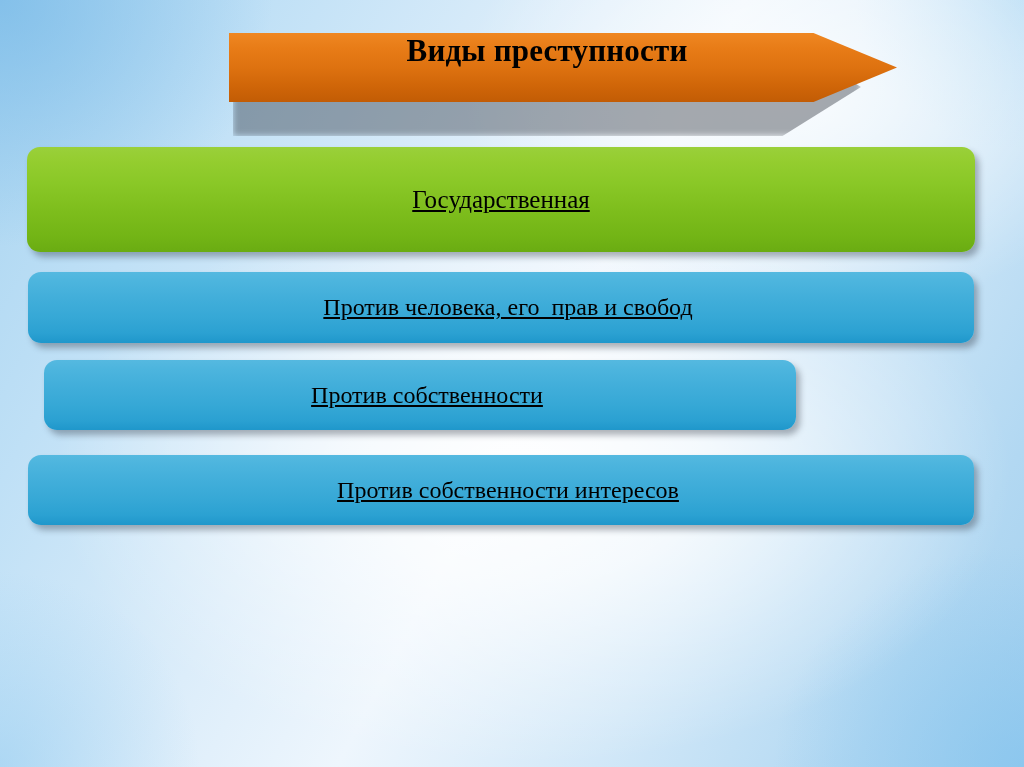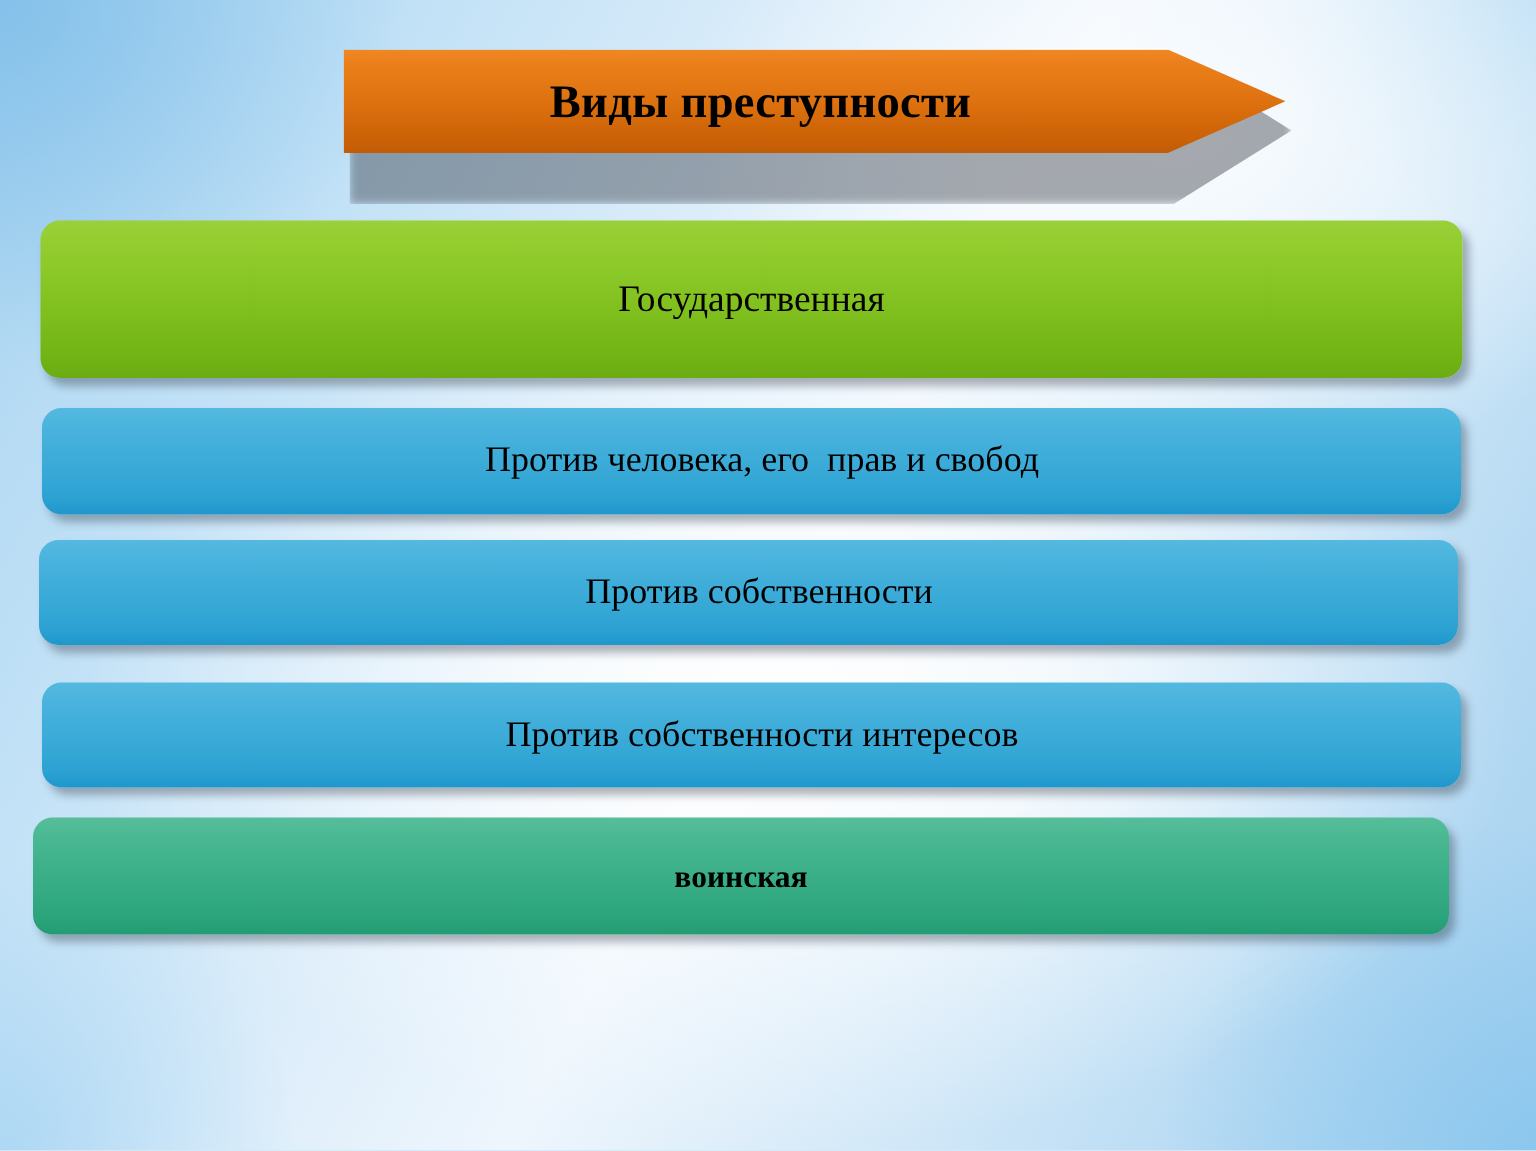--- a/index.html
+++ b/index.html
@@ -70,22 +70,22 @@
     height: 69px;
     background: linear-gradient(to bottom,
         #ef8722 0%,
         #e87c17 22%,
         #de7210 50%,
         #cf6508 78%,
         #c25c05 100%);
     -webkit-clip-path: polygon(0% 0%, 87.5% 0%, 100% 50%, 87.5% 100%, 0% 100%);
     clip-path: polygon(0% 0%, 87.5% 0%, 100% 50%, 87.5% 100%, 0% 100%);
     display: flex;
-    align-items: center;
     justify-content: center;
+    padding-left: 40px;
   }
   #title-arrow-shadow {
     position: absolute;
     left: 233px;
     top: 38px;
     width: 628px;
     height: 98px;
     background: rgba(40,45,55,0.40);
     filter: blur(3px);
     -webkit-clip-path: polygon(0% 0%, 87.5% 0%, 100% 50%, 87.5% 100%, 0% 100%);
@@ -101,20 +101,21 @@
   }
 
   
   .bar {
     position: absolute;
     border-radius: 13px;
     display: flex;
     align-items: center;
     justify-content: center;
     box-shadow: 4px 5px 6px rgba(40,48,60,0.36);
+    text-decoration: underline;
   }
   .bar-label {
     color: #000000;
     white-space: pre;
     text-align: center;
   }
 
   
   #bar-0 {
     left: 27px;
@@ -135,21 +136,21 @@
   .bar-blue {
     background: linear-gradient(to bottom,
         #55b9e0 0%,
         #4db5de 12%,
         #41aeda 38%,
         #36a8d6 64%,
         #2ba1d2 86%,
         #1f97cb 100%);
   }
   #bar-1 { left: 28px; top: 272px; width: 946px; height: 71px; }
-  #bar-2 { left: 26px; top: 360px; width: 946px; height: 70px; }
+  #bar-2 { left: 44px; top: 360px; width: 752px; height: 70px; }
   #bar-3 { left: 28px; top: 455px; width: 946px; height: 70px; }
   .bar-blue .bar-label { font-size: 24px; margin-left: 14px; }
 
   
   #bar-4 {
     left: 22px;
     top: 545px;
     width: 944px;
     height: 78px;
     background: linear-gradient(to bottom,
@@ -189,17 +190,14 @@
   </div>
 
   <div class="bar bar-blue" id="bar-2">
     <span class="bar-label">Против собственности</span>
   </div>
 
   <div class="bar bar-blue" id="bar-3">
     <span class="bar-label">Против собственности интересов</span>
   </div>
 
-  <div class="bar" id="bar-4">
-    <span class="bar-label">воинская</span>
-  </div>
 
 </div>
 
 </body></html>

